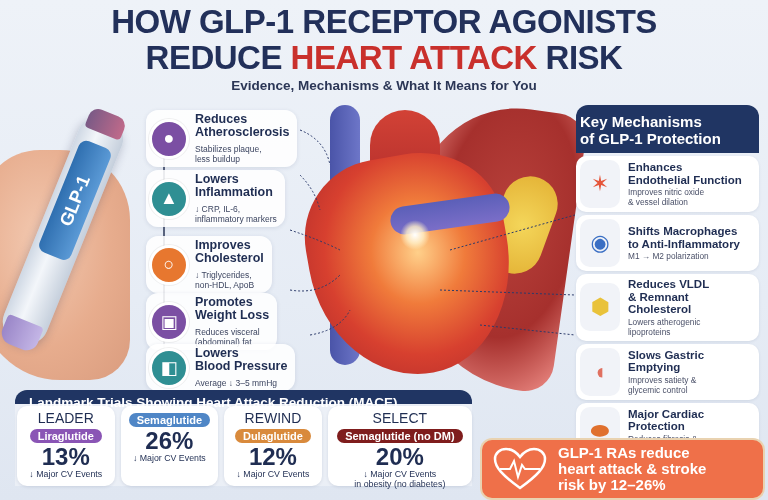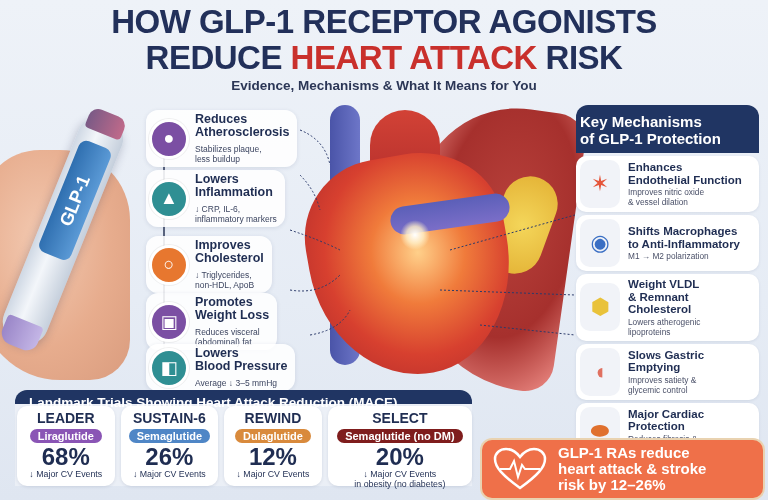--- a/index.html
+++ b/index.html
@@ -98,21 +98,21 @@
     }
     .trials-head {
       background:#203563; color:#fff; border-radius:12px 12px 0 0; font-weight:700;
       font-size:13.5px; padding:5px 14px; height:14px;
     }
     .trials-row { display:flex; gap:6px; padding:2px 0 0 2px; background: rgba(255,255,255,.35); }
     .trial {
       background:#fff; border-radius:10px; text-align:center; padding:4px 2px;
       height:80px; box-shadow:0 1px 3px rgba(40,60,100,.12);
     }
-    .trial .name { font-weight:700; font-size:14px; color:#1f2d52; line-height:16px; }
+    .trial .name { font-weight:400; font-size:14px; color:#1f2d52; line-height:16px; }
     .trial .drug { display:inline-block; color:#fff; font-size:11px; font-weight:700; padding:1px 8px; border-radius:8px; margin-top:2px; }
     .trial .pct { font-weight:900; font-size:24px; color:#1f2d52; line-height:25px; }
     .trial .ev { font-size:8.8px; color:#1f2d52; line-height:10px; }
     
     .callout {
       position:absolute; left:482px; top:440px; width:281px; height:58px;
       background:#ef7049; border-radius:10px; display:flex; align-items:center; padding:0 10px;
       box-shadow: 0 0 0 2px #e9d2b0;
     }
     .callout .hicon { width:56px; height:44px; margin-right:10px; flex:0 0 56px; }
@@ -231,21 +231,21 @@
     <div class="mic" style="color:#3b6fc4">◉</div>
     <div>
       <div class="h">Shifts Macrophages</div>
       <div class="h">to Anti-Inflammatory</div>
       <div class="s">M1 → M2 polarization</div>
     </div>
   </div>
   <div class="mech-item">
     <div class="mic" style="color:#e9c23a">⬢</div>
     <div>
-      <div class="h">Weight VLDL</div>
+      <div class="h">Reduces VLDL</div>
       <div class="h">&amp; Remnant</div>
       <div class="h">Cholesterol</div>
       <div class="s">Lowers atherogenic</div>
       <div class="s" style="margin-top:0">lipoproteins</div>
     </div>
   </div>
   <div class="mech-item">
     <div class="mic" style="color:#e07060">◖</div>
     <div>
       <div class="h">Slows Gastric</div>
@@ -264,25 +264,24 @@
     </div>
   </div>
 </div>
 
 <div class="trials">
   <div class="trials-head">Landmark Trials Showing Heart Attack Reduction (MACE)</div>
   <div class="trials-row">
     <div class="trial" style="width:100px">
       <div class="name">LEADER</div>
       <div class="drug" style="background:#8a55b5">Liraglutide</div>
-      <div class="pct">68%</div>
+      <div class="pct">13%</div>
       <div class="ev">↓ Major CV Events</div>
     </div>
     <div class="trial" style="width:100px">
-      <div class="name">SUSTAIN-6</div>
       <div class="drug" style="background:#4f86c6">Semaglutide</div>
       <div class="pct">26%</div>
       <div class="ev">↓ Major CV Events</div>
     </div>
     <div class="trial" style="width:100px">
       <div class="name">REWIND</div>
       <div class="drug" style="background:#d98a3c">Dulaglutide</div>
       <div class="pct">12%</div>
       <div class="ev">↓ Major CV Events</div>
     </div>

